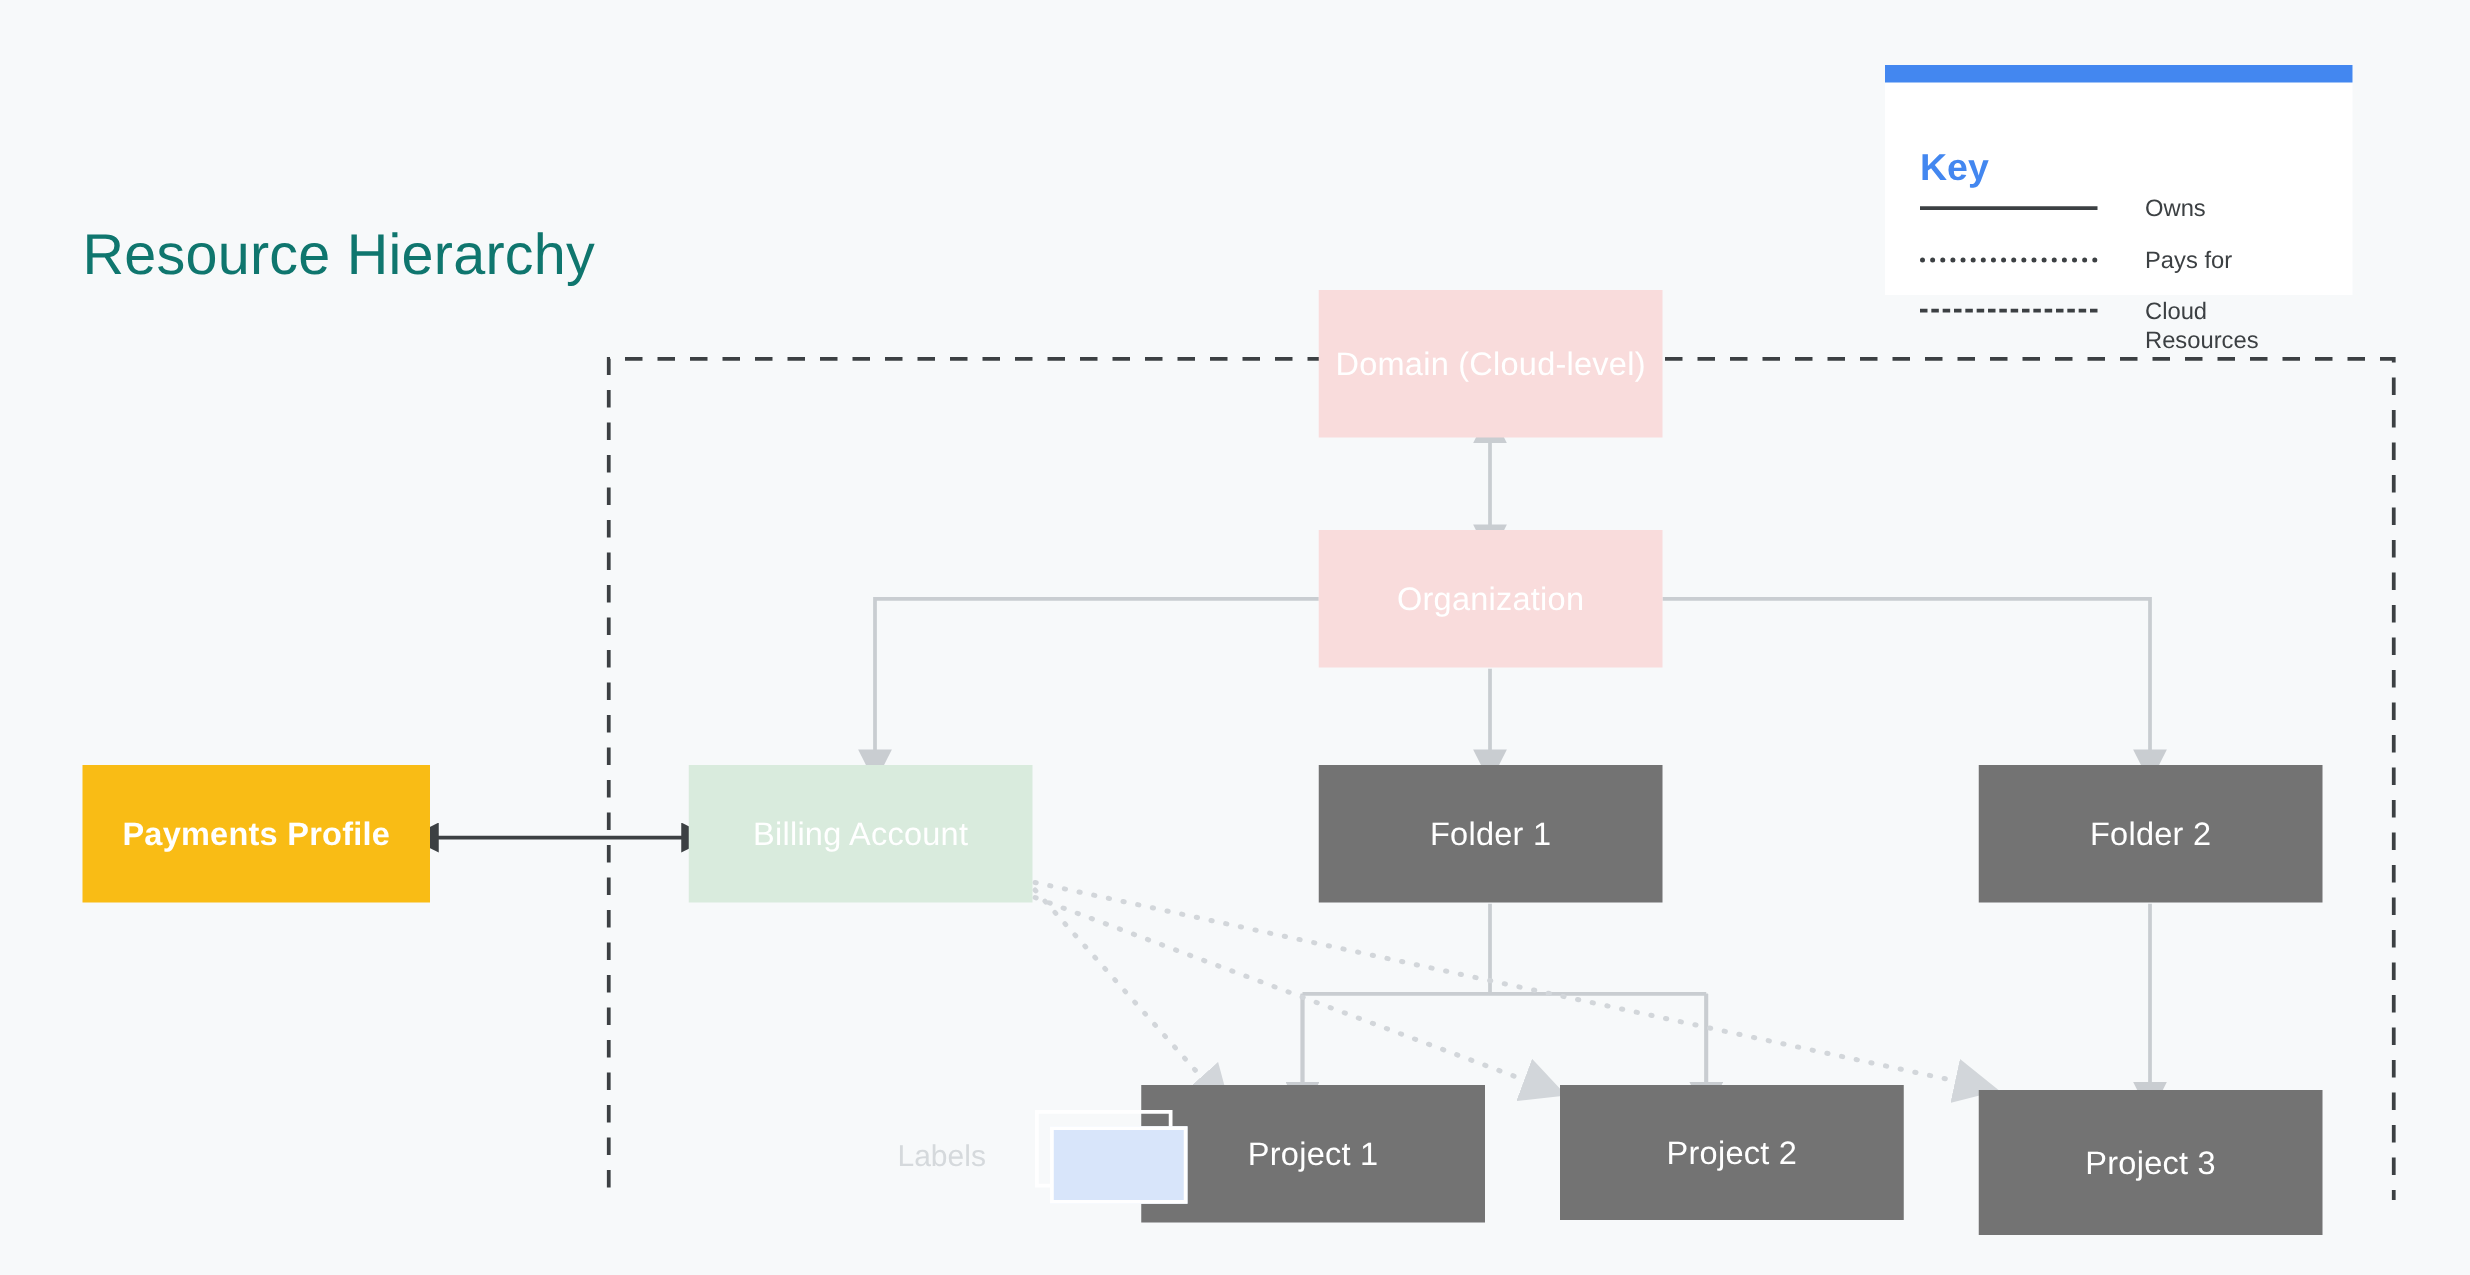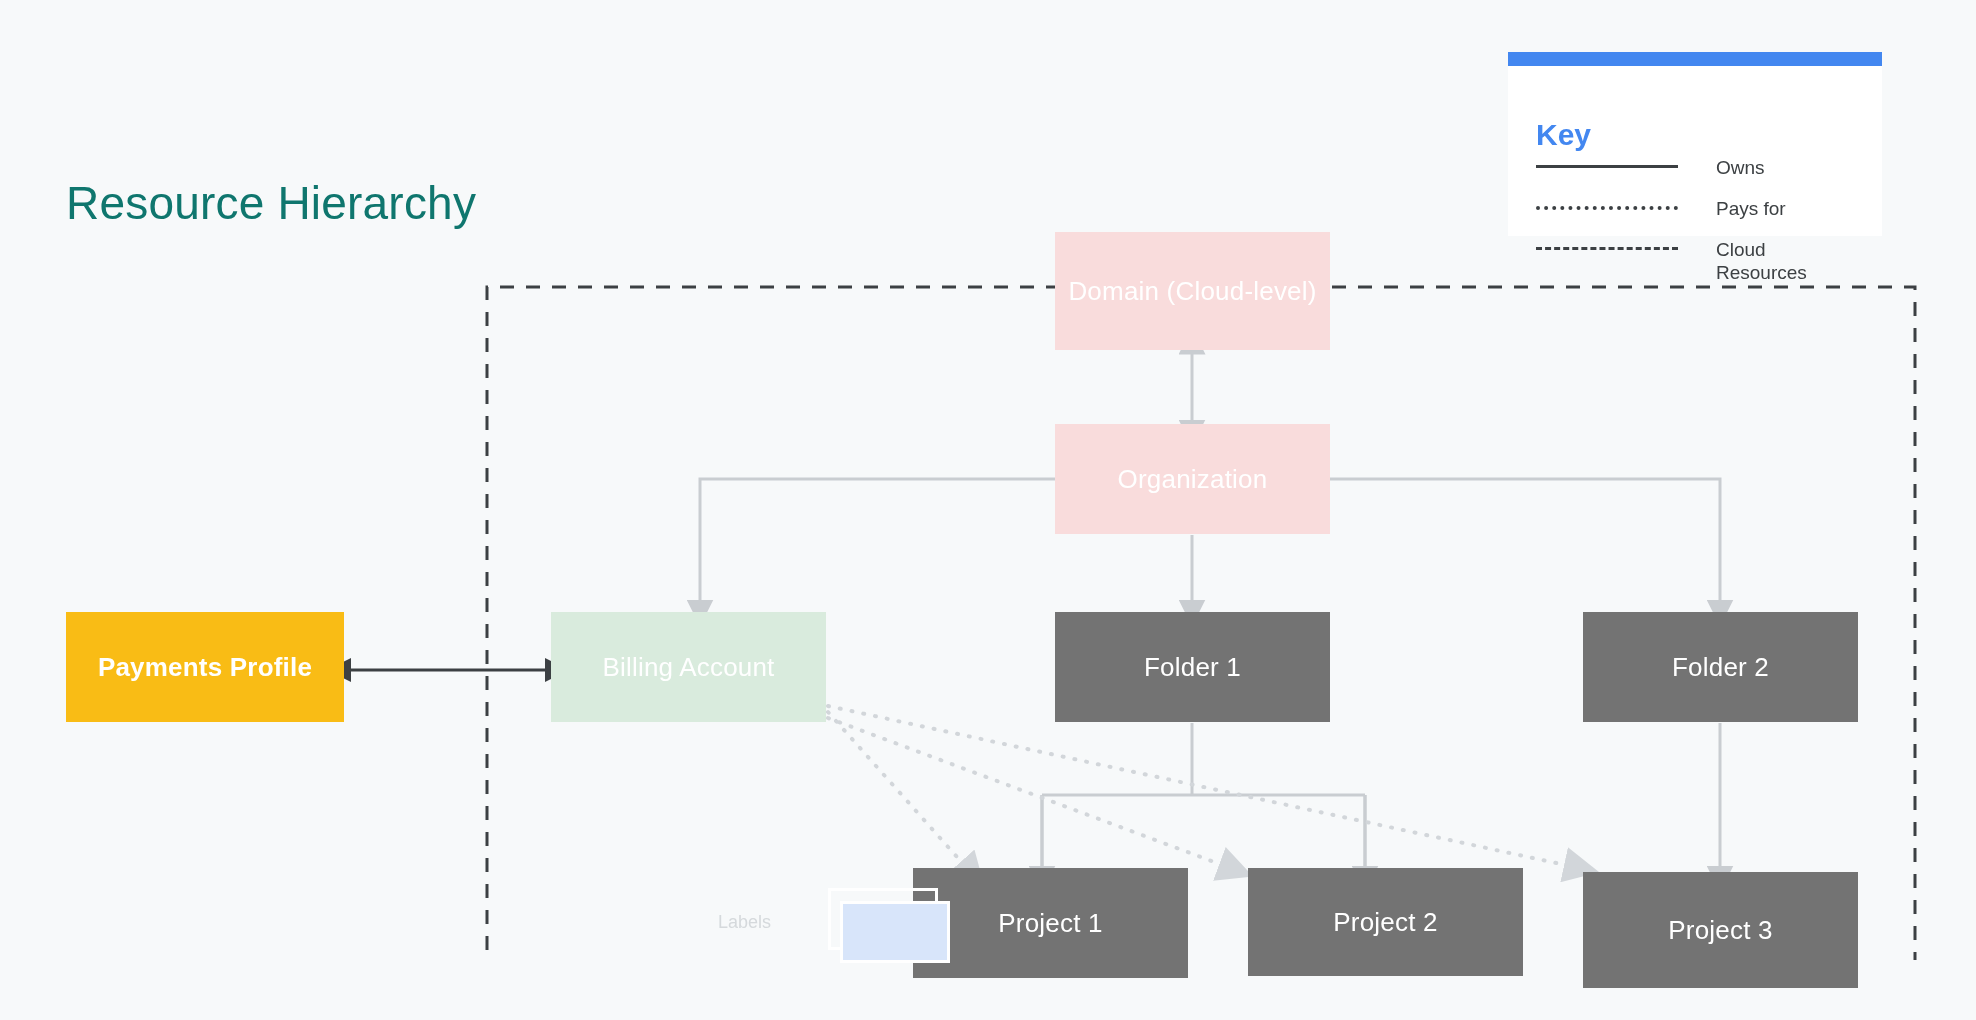--- a/index.html
+++ b/index.html
@@ -38,21 +38,21 @@
     white-space: nowrap;
     box-sizing: border-box;
   }
   .node.pink  { background: #F9DCDC; }
   .node.blue  { background: #737373; }
   .node.green { background: #D9EBDD; }
   .node.amber { background: #F9BC15; font-weight: bold; }
 
   .labels-text {
     position: absolute;
-    font-size: 18px;
+    font-size: 24px;
     color: #D5D9DC;
     white-space: nowrap;
   }
 
   .stack-icon {
     position: absolute;
     width: 132px; height: 78px;
   }
   .stack-icon div {
     position: absolute;

